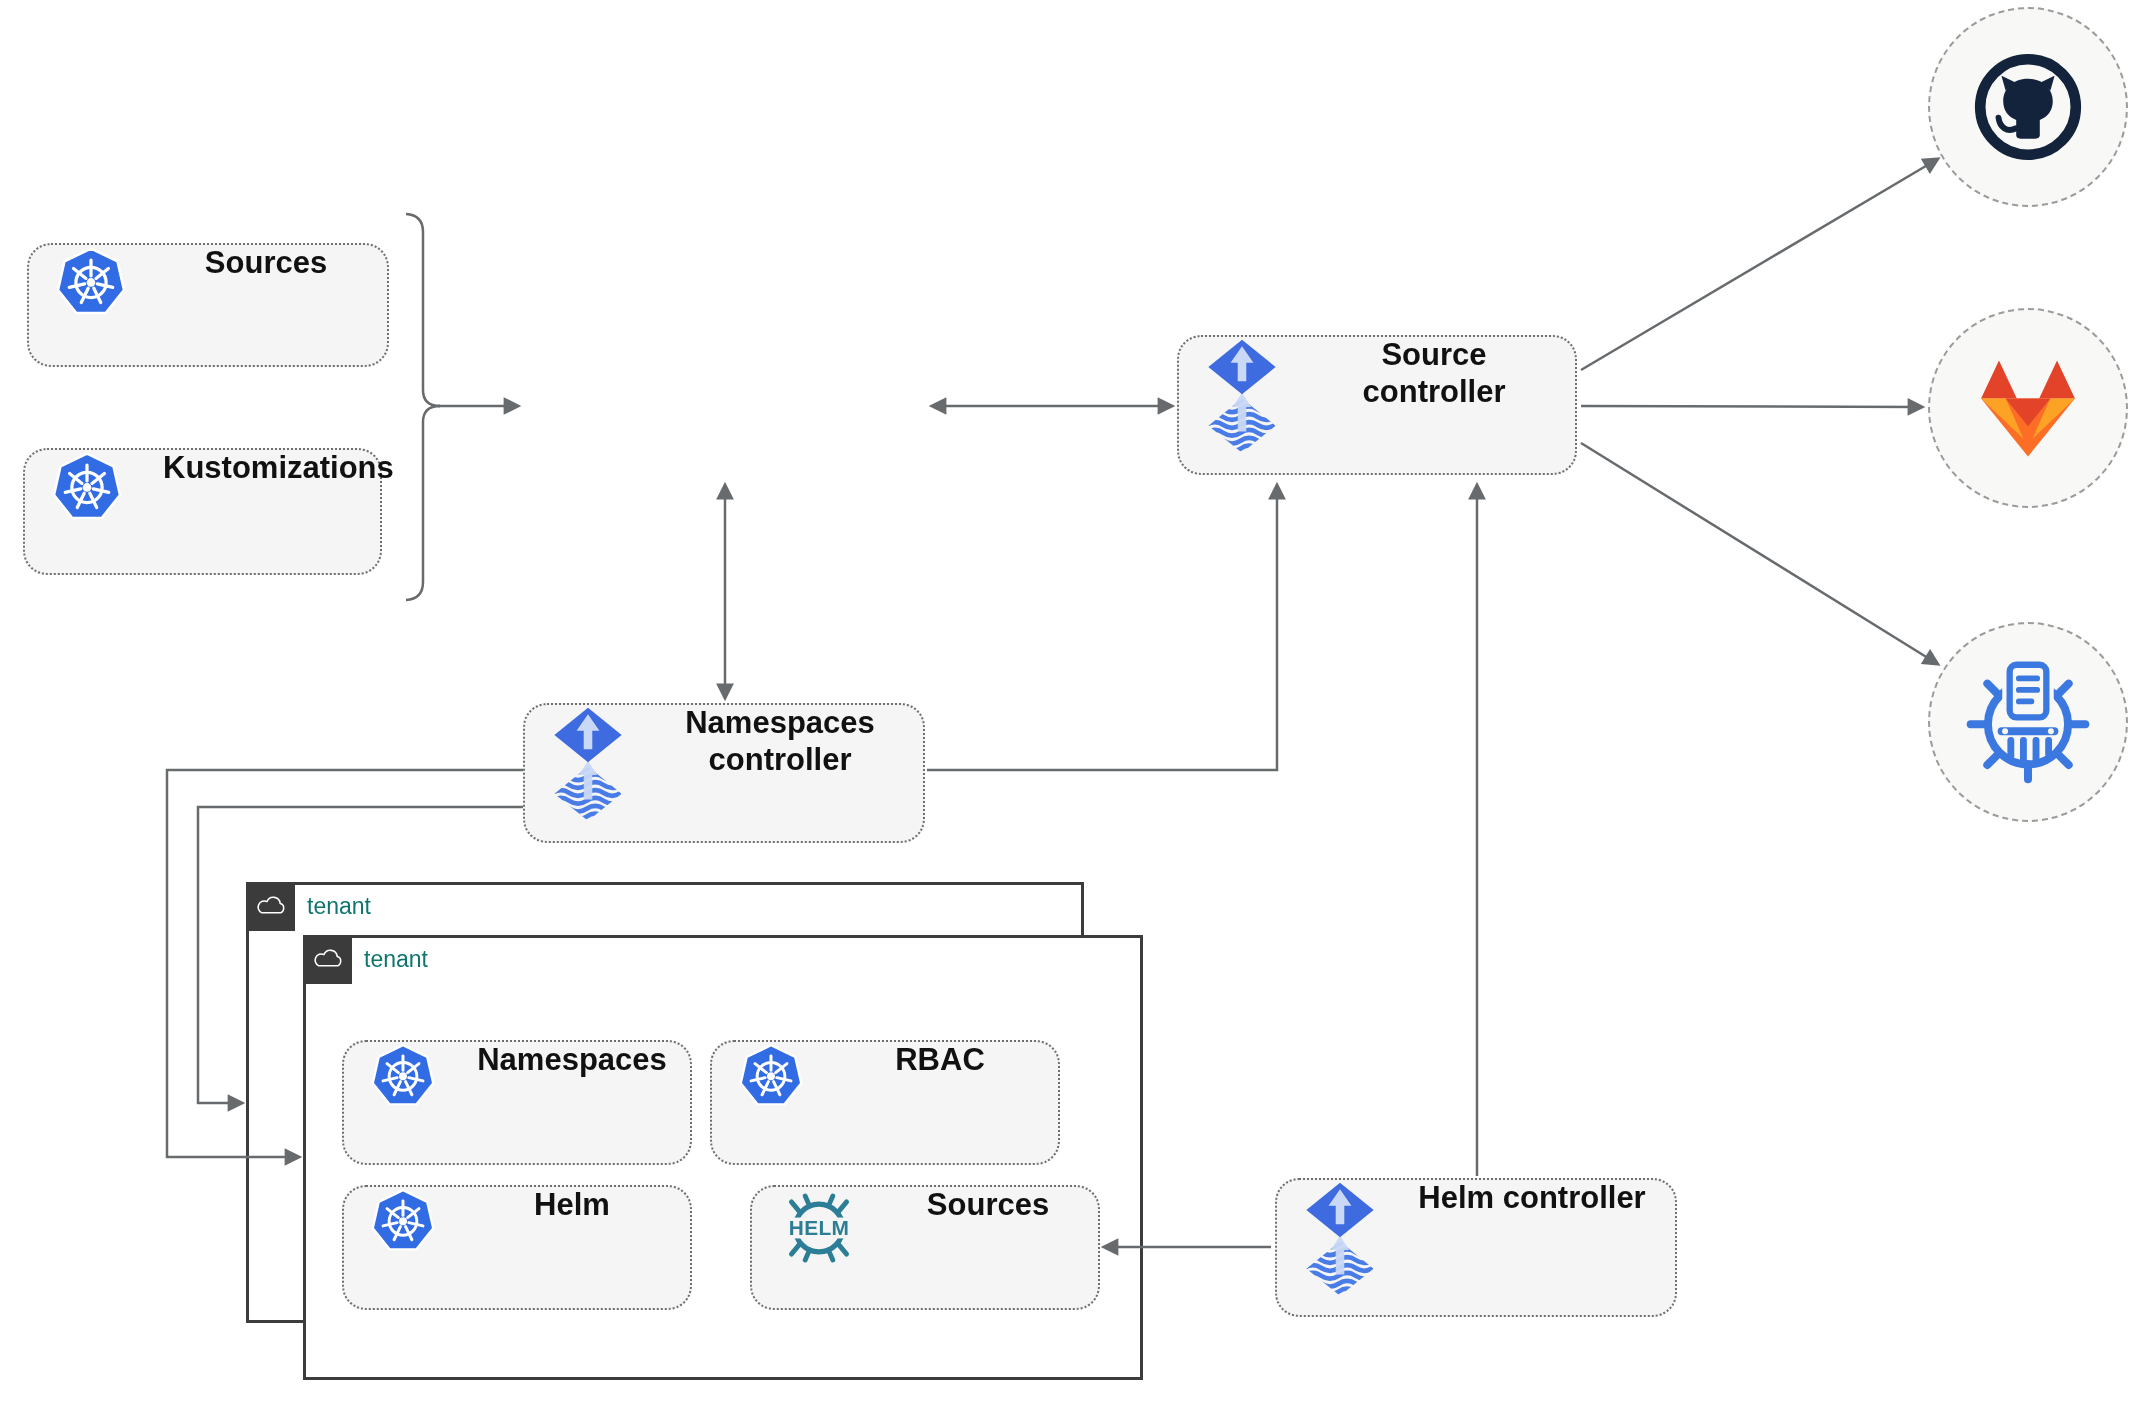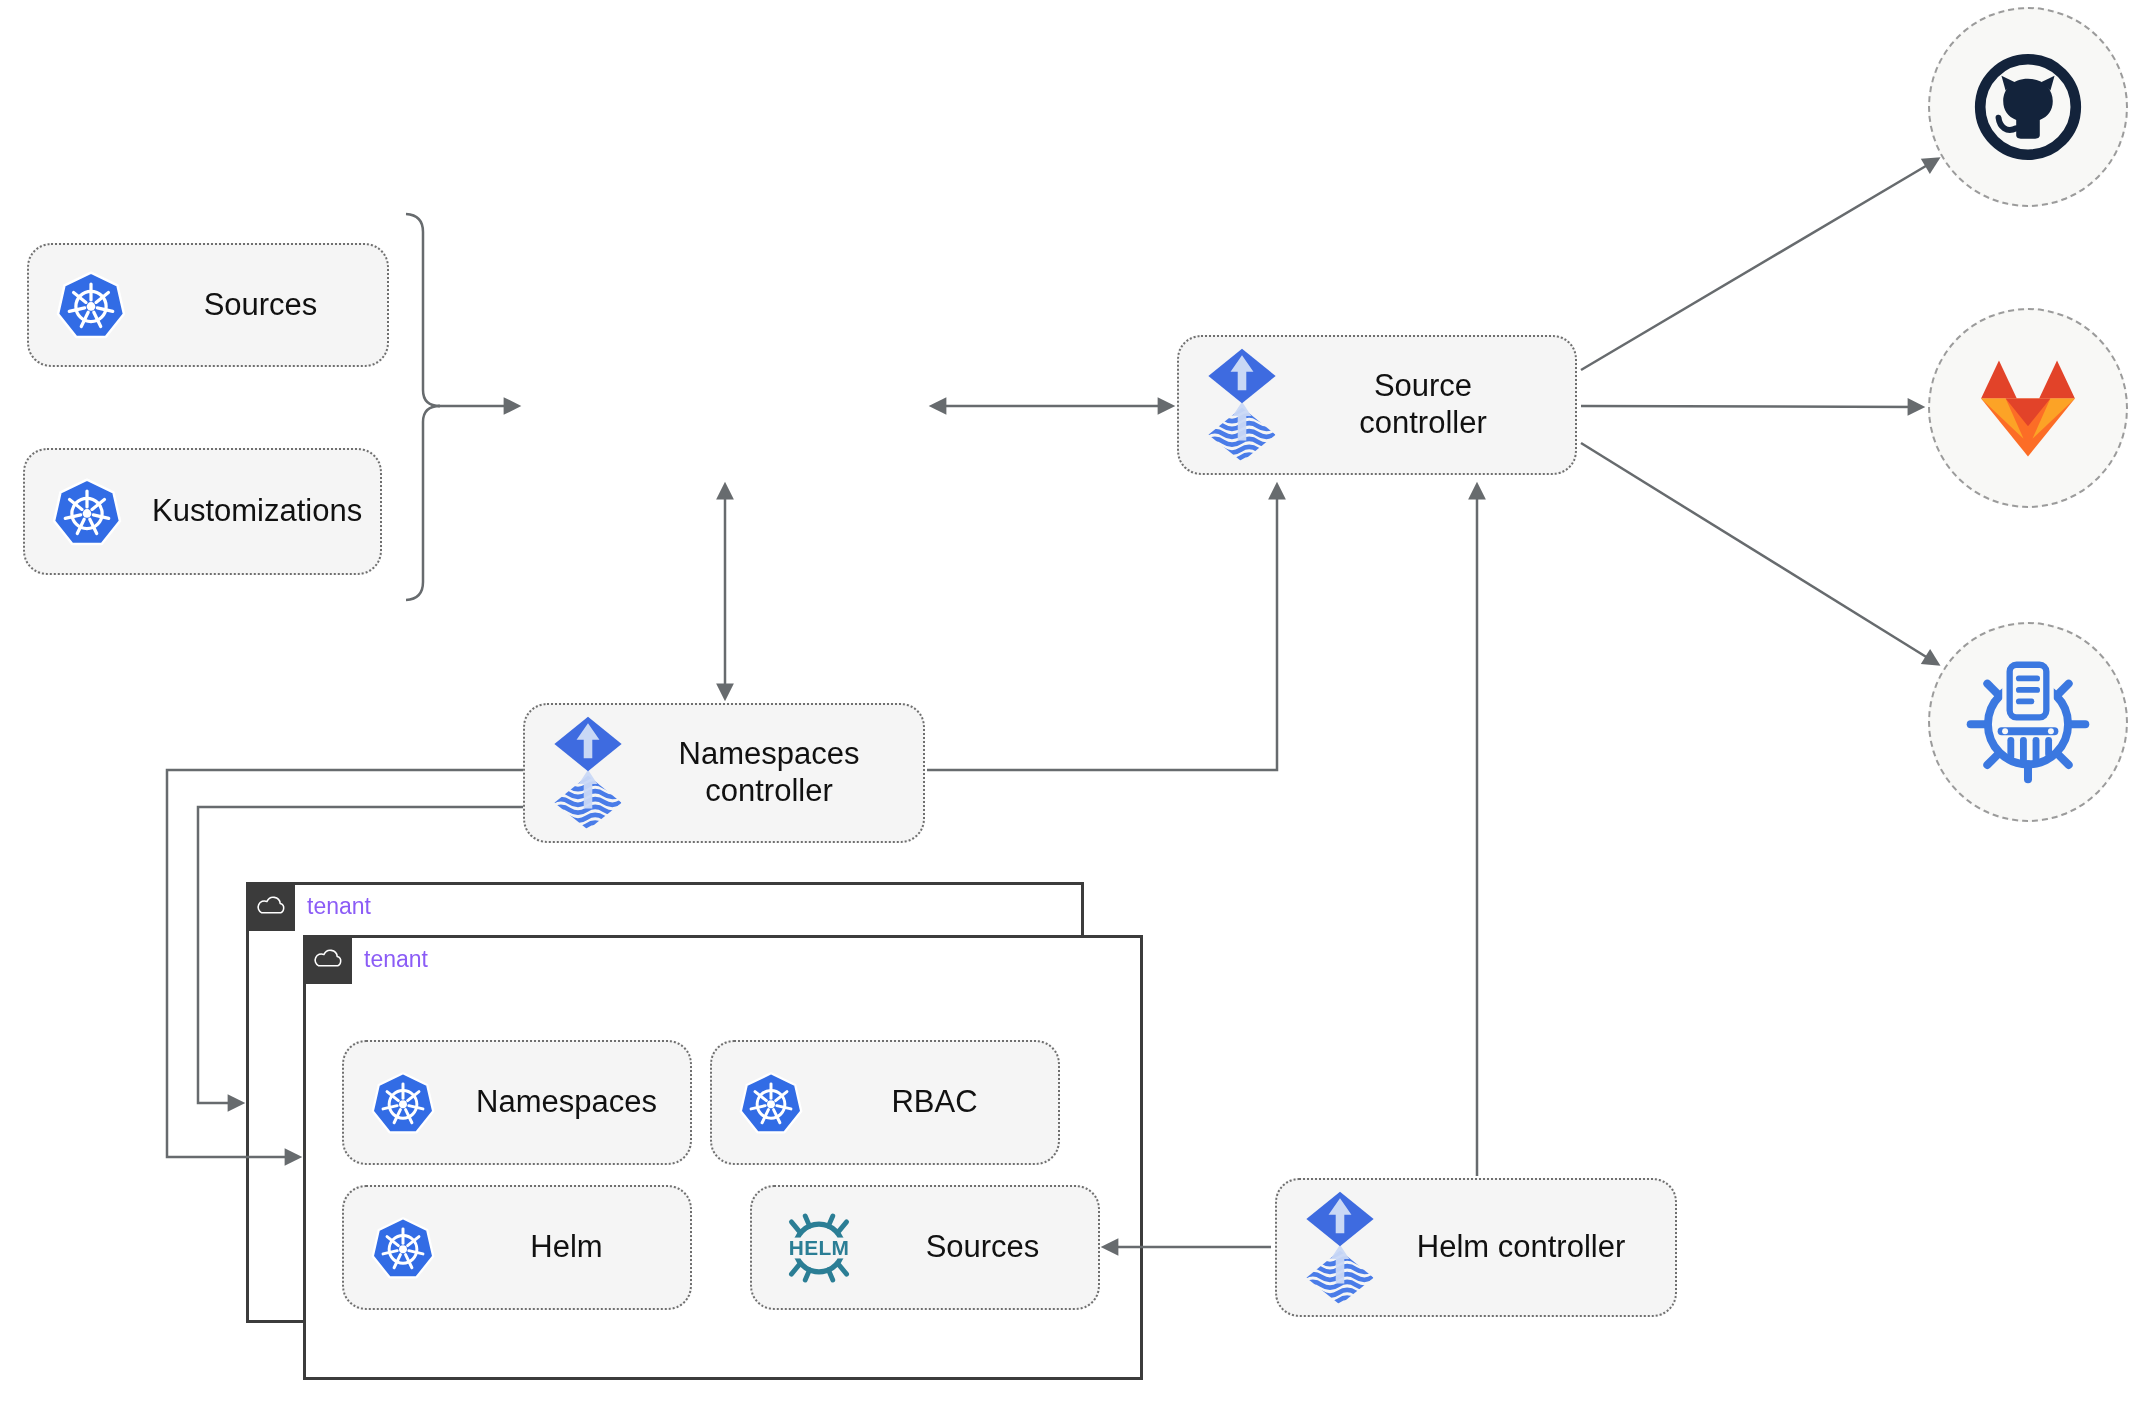--- a/index.html
+++ b/index.html
@@ -22,25 +22,26 @@
   html,body{margin:0;padding:0;background:#ffffff;}
   body{font-family:"Liberation Sans", sans-serif;color:var(--text-dark);}
   #canvas{position:relative;width:2144px;height:1407px;background:#ffffff;overflow:hidden;}
 
   .node{
     position:absolute;
     background:var(--box-fill);
     border:2px dotted #6f6f6f;
     border-radius:24px;
     display:flex;
-    align-items:center;
+    align-items:flex-start;
     padding:0 22px 0 26px;
-    gap:29px;
+    gap:40px;
     box-sizing:border-box;
     z-index:4;
+    font-weight:bold;
   }
   .node .label{
     flex:1;
     text-align:center;
     font-size:31px;
     line-height:1.18;
     color:var(--text-dark);
   }
   .icon{flex:0 0 auto;display:block;}
 
@@ -63,21 +64,21 @@
   }
   .tenant-header{
     position:absolute;top:-3px;left:-3px;
     width:49px;height:49px;
     background:#3b3b3b;
     display:flex;align-items:center;justify-content:center;
   }
   .tenant-label{
     position:absolute;top:-3px;left:58px;
     height:49px;line-height:49px;
-    font-size:23px;color:#8b5cf6;
+    font-size:23px;color:#0f766e;
   }
   #tenant-back{left:246px;top:882px;width:838px;height:441px;z-index:1;}
   #tenant-front{left:303px;top:935px;width:840px;height:445px;z-index:2;}
 
   #connector-layer{position:absolute;left:0;top:0;z-index:3;pointer-events:none;}
 
   
   #node-sources{left:27px;top:243px;width:362px;height:124px;}
   #node-kustomizations{left:23px;top:448px;width:359px;height:127px;}
   #node-kubernetes-api{left:525px;top:335px;width:400px;height:142px;}

